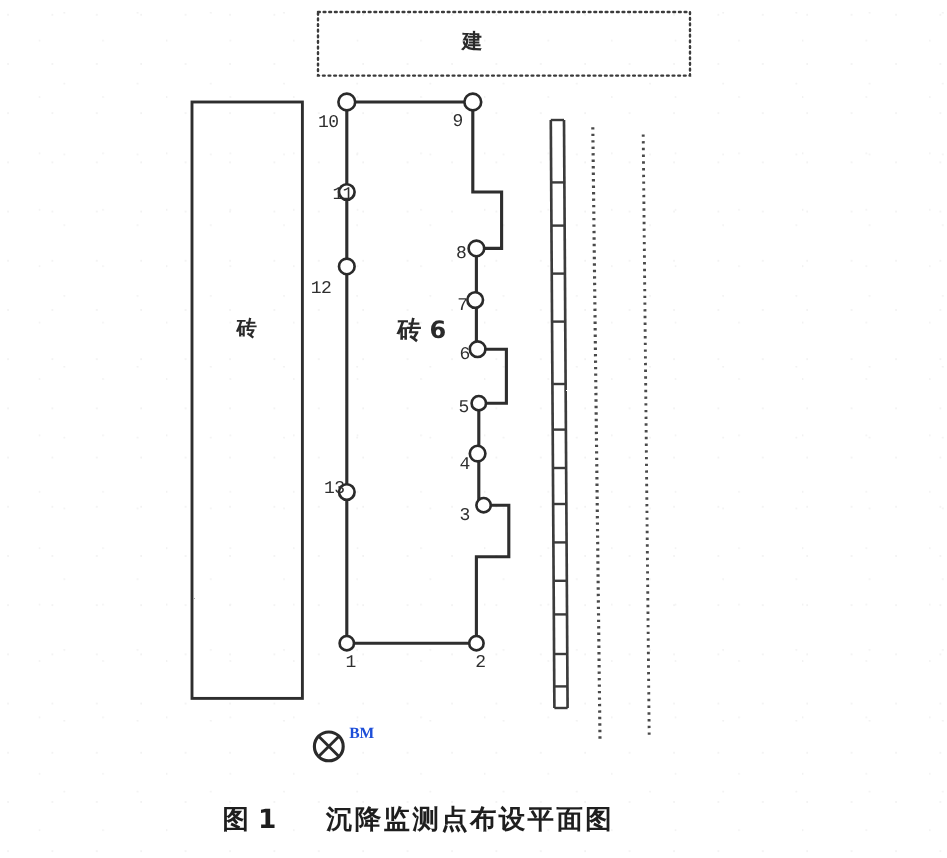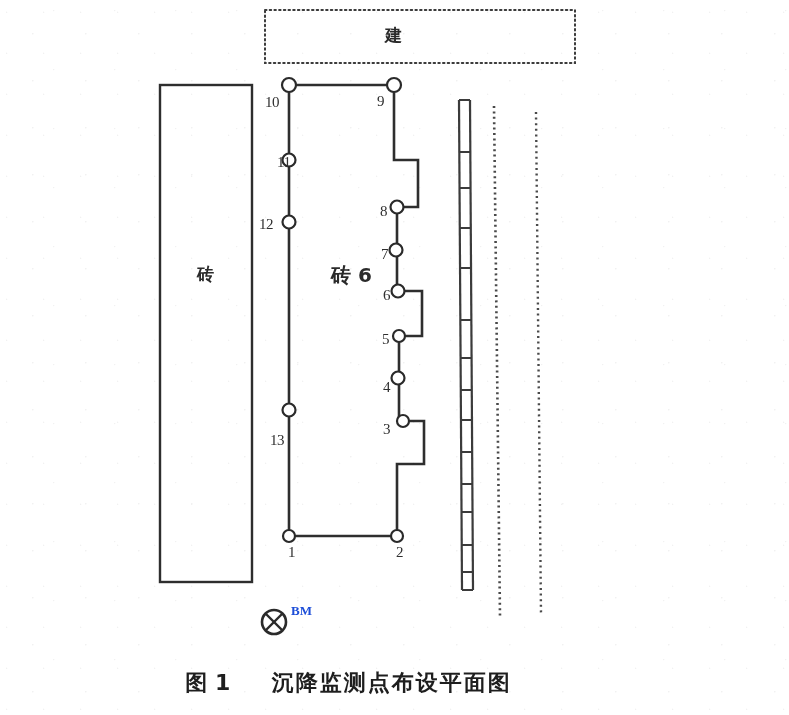--- a/index.html
+++ b/index.html
@@ -33,20 +33,21 @@
     font-family: "Liberation Serif", "DejaVu Serif", serif;
     color: #3a3a3a;
     white-space: nowrap;
     line-height: 1;
   }
   .pt-num {
     font-size: 15px;
     font-weight: 400;
     letter-spacing: -0.5px;
     color: #2f2f2f;
+    font-family: Liberation Mono, monospace;
   }
   .cjk {
     font-family: "DejaVu Sans", "Liberation Sans", sans-serif;
     font-weight: 700;
     color: #2a2a2a;
   }
   .zone-label-left {
     font-size: 17px;
   }
   .zone-label-mid {
@@ -184,22 +185,22 @@
   <div class="lbl pt-num" style="left:396px; top:545px;">2</div>
   <div class="lbl pt-num" style="left:383px; top:422px;">3</div>
   <div class="lbl pt-num" style="left:383px; top:380px;">4</div>
   <div class="lbl pt-num" style="left:382px; top:332px;">5</div>
   <div class="lbl pt-num" style="left:383px; top:288px;">6</div>
   <div class="lbl pt-num" style="left:381px; top:247px;">7</div>
   <div class="lbl pt-num" style="left:380px; top:204px;">8</div>
   <div class="lbl pt-num" style="left:377px; top:94px;">9</div>
   <div class="lbl pt-num" style="left:265px; top:95px;">10</div>
   <div class="lbl pt-num" style="left:261px; top:155px;margin-left:16px;">11</div>
-  <div class="lbl pt-num" style="left:259px; top:217px;">12</div>
-  <div class="lbl pt-num" style="left:270px; top:433px;">13</div>
+  <div class="lbl pt-num" style="left:259px; top:233px;">12</div>
+  <div class="lbl pt-num" style="left:270px; top:400px;">13</div>
 
   <div class="lbl bm-label" style="left:291px; top:604px;">BM</div>
 
   <div class="paper-grain"></div>
 
   <div id="caption">
     <span class="cap-num">图 1</span>
     <span style="display:inline-block; width:22px;"></span>
     <span>沉降监测点布设平面图</span>
   </div>

